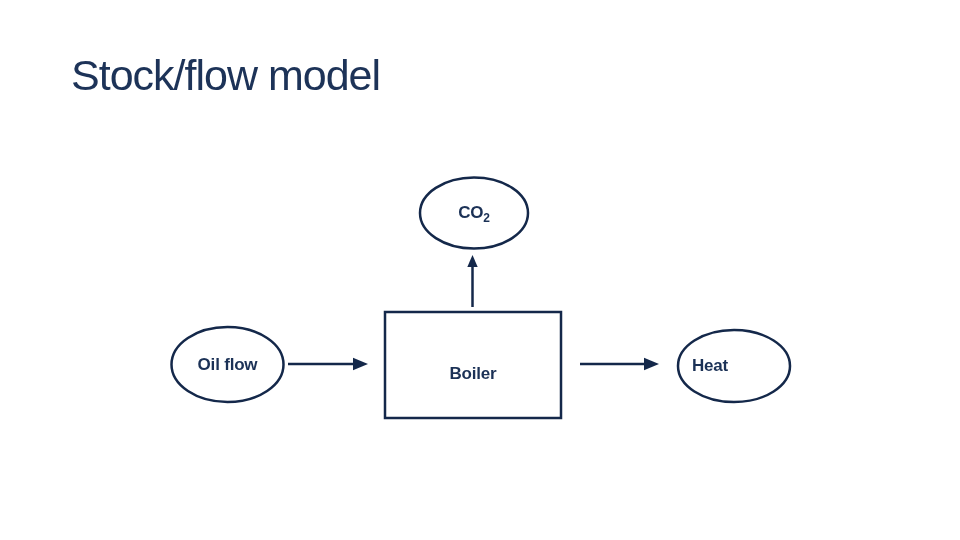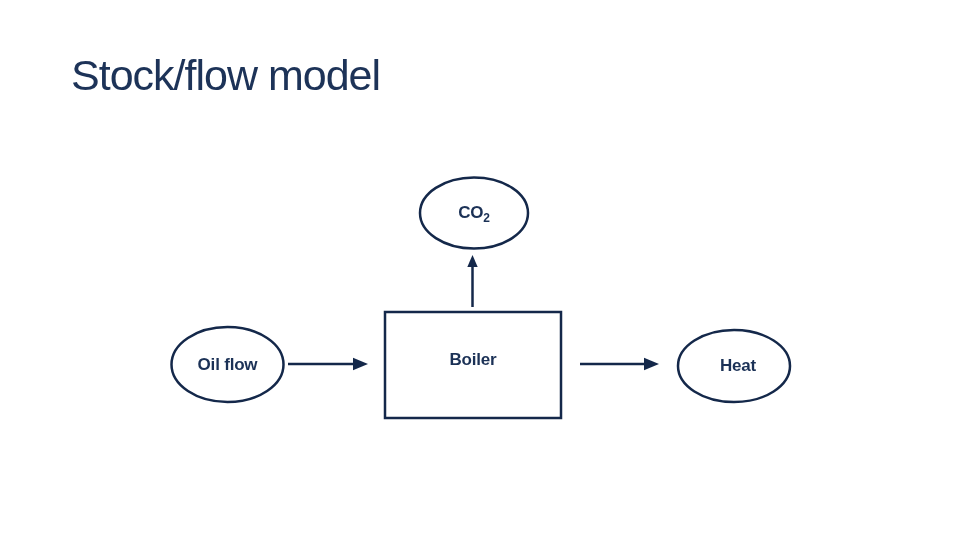--- a/index.html
+++ b/index.html
@@ -86,17 +86,17 @@
     <polygon class="head" points="659,364 644,357.8 644,370.2"></polygon>
 
     <line class="edge" x1="472.5" y1="307" x2="472.5" y2="266"></line>
     <polygon class="head" points="472.5,255 467.3,267 477.7,267"></polygon>
   </svg>
 
   <div class="node-label" style="left:474px; top:213px;"><span>CO</span><sub>2</sub></div>
 
   <div class="node-label" style="left:227.5px; top:365px;">Oil flow</div>
 
-  <div class="node-label" style="left:473px; top:360px;">Boiler</div>
+  <div class="node-label" style="left:473px; top:374px;">Boiler</div>
 
-  <div class="node-label" style="left:738px; top:366px;">Heat</div>
+  <div class="node-label" style="left:710px; top:366px;">Heat</div>
 
 </div>
 
 </body></html>

